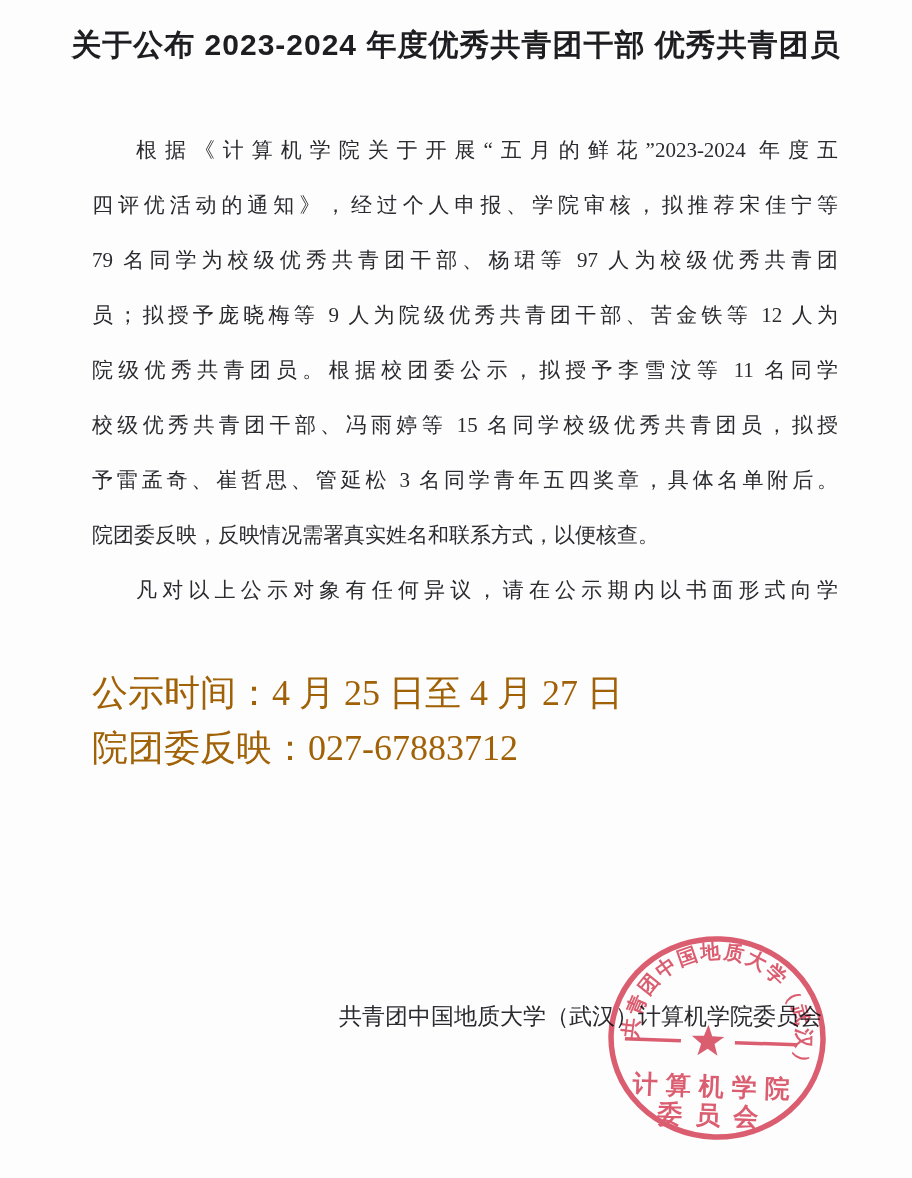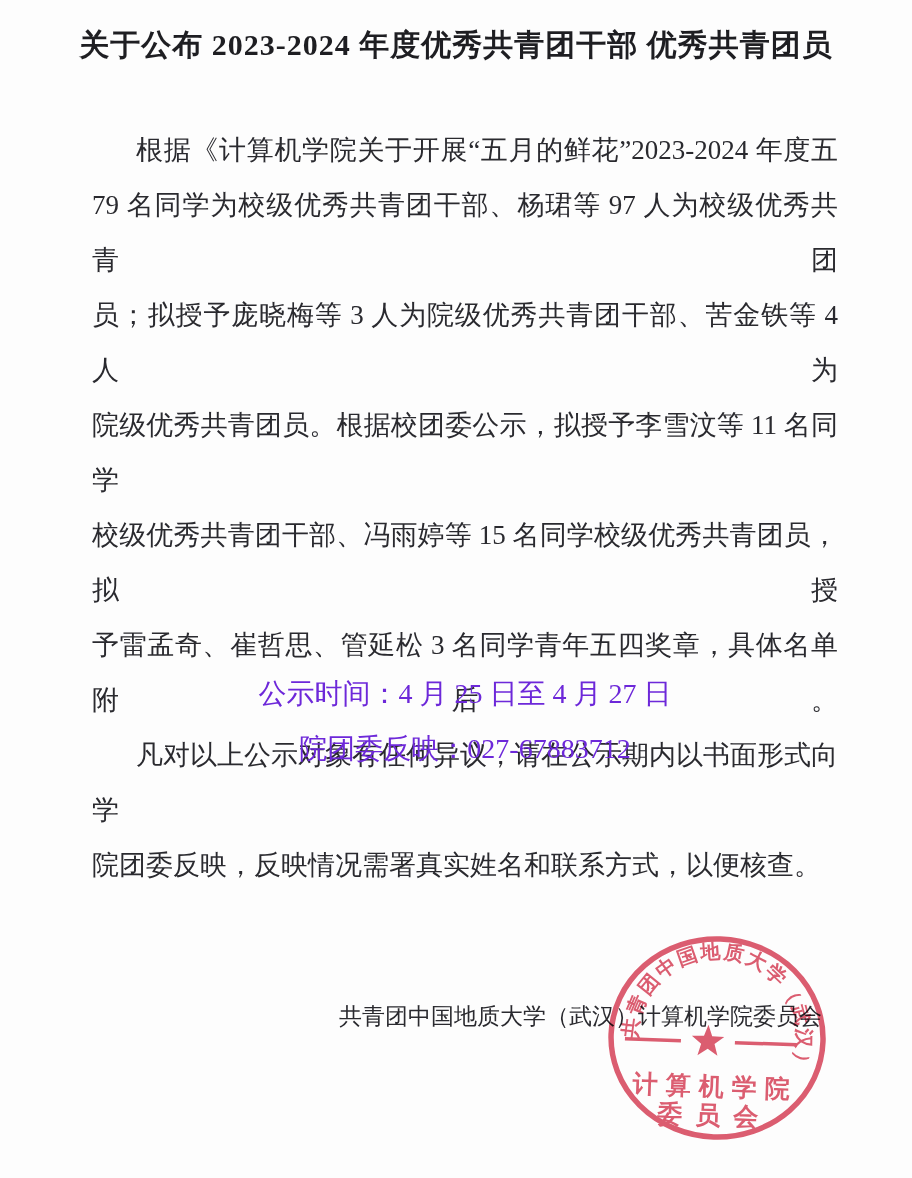--- a/index.html
+++ b/index.html
@@ -6,42 +6,42 @@
   body{
     width:912px;height:1178px;position:relative;overflow:hidden;
     background:#fdfdfd;
     font-family:"Liberation Serif", serif;
     color:#28282c;
   }
   .page{position:absolute;inset:0;}
   
   .title{
     position:absolute;left:40px;width:832px;text-align:center;
-    font-family:Liberation Serif, serif;
+    font-family:Liberation Sans, sans-serif;
     font-weight:bold;font-size:30px;color:#1e1e22;letter-spacing:1px;
     margin:0;line-height:40px;
   }
   .title.l1{top:25px;}
   .title.l2{top:82px;}
   
   .content{
     position:absolute;left:92px;top:123px;width:746px;
-    font-size:27px;line-height:55px;color:#2a2a2f;
+    font-size:21px;line-height:55px;color:#2a2a2f;
   }
   .bline{white-space:nowrap;}
   .bline.justify{
     white-space:normal;
     text-align:justify;
     text-align-last:justify;
   }
   .bline.indent{text-indent:44px;}
   
   .info{
     position:absolute;left:92px;top:666px;width:746px;
-    font-size:28px;line-height:55px;color:#6d28d9;text-align:center;
+    font-size:36px;line-height:55px;color:#a16207;
   }
   
   .sig-org{
     position:absolute;right:90px;top:1001px;
     font-size:23px;color:#2a2a2f;white-space:nowrap;
   }
   .sig-date{
     position:absolute;right:76px;top:1058px;
     font-size:27px;color:#2a2a2f;white-space:nowrap;letter-spacing:2px;
   }
@@ -55,27 +55,28 @@
 </style>
 </head>
 <body>
 
 <div class="page">
 
   <h1 class="title l1">关于公布 2023-2024 年度优秀共青团干部 优秀共青团员</h1>
 
   <div class="content">
     <div class="bline justify indent">根据《计算机学院关于开展“五月的鲜花”2023-2024 年度五</div>
+    <div class="bline justify">四评优活动的通知》，经过个人申报、学院审核，拟推荐宋佳宁等</div>
     <div class="bline justify">79 名同学为校级优秀共青团干部、杨珺等 97 人为校级优秀共青团</div>
-    <div class="bline justify">员；拟授予庞晓梅等 3 人为院级优秀共青团干部、苦金铁等 4 人为</div>
+    <div class="bline justify">员；拟授予庞晓梅等 9 人为院级优秀共青团干部、苦金铁等 12 人为</div>
     <div class="bline justify">院级优秀共青团员。根据校团委公示，拟授予李雪汶等 11 名同学</div>
     <div class="bline justify">校级优秀共青团干部、冯雨婷等 15 名同学校级优秀共青团员，拟授</div>
     <div class="bline justify">予雷孟奇、崔哲思、管延松 3 名同学青年五四奖章，具体名单附后。</div>
+    <div class="bline">院团委反映，反映情况需署真实姓名和联系方式，以便核查。</div>
     <div class="bline justify indent">凡对以上公示对象有任何异议，请在公示期内以书面形式向学</div>
-    <div class="bline">院团委反映，反映情况需署真实姓名和联系方式，以便核查。</div>
   </div>
 
   <div class="info">
     <div>
       <span>公示时间：</span><span>4 月 25 日至 4 月 27 日</span>
     </div>
     <div>
       <span>院团委反映：</span><span>027-67883712</span>
     </div>
   </div>

